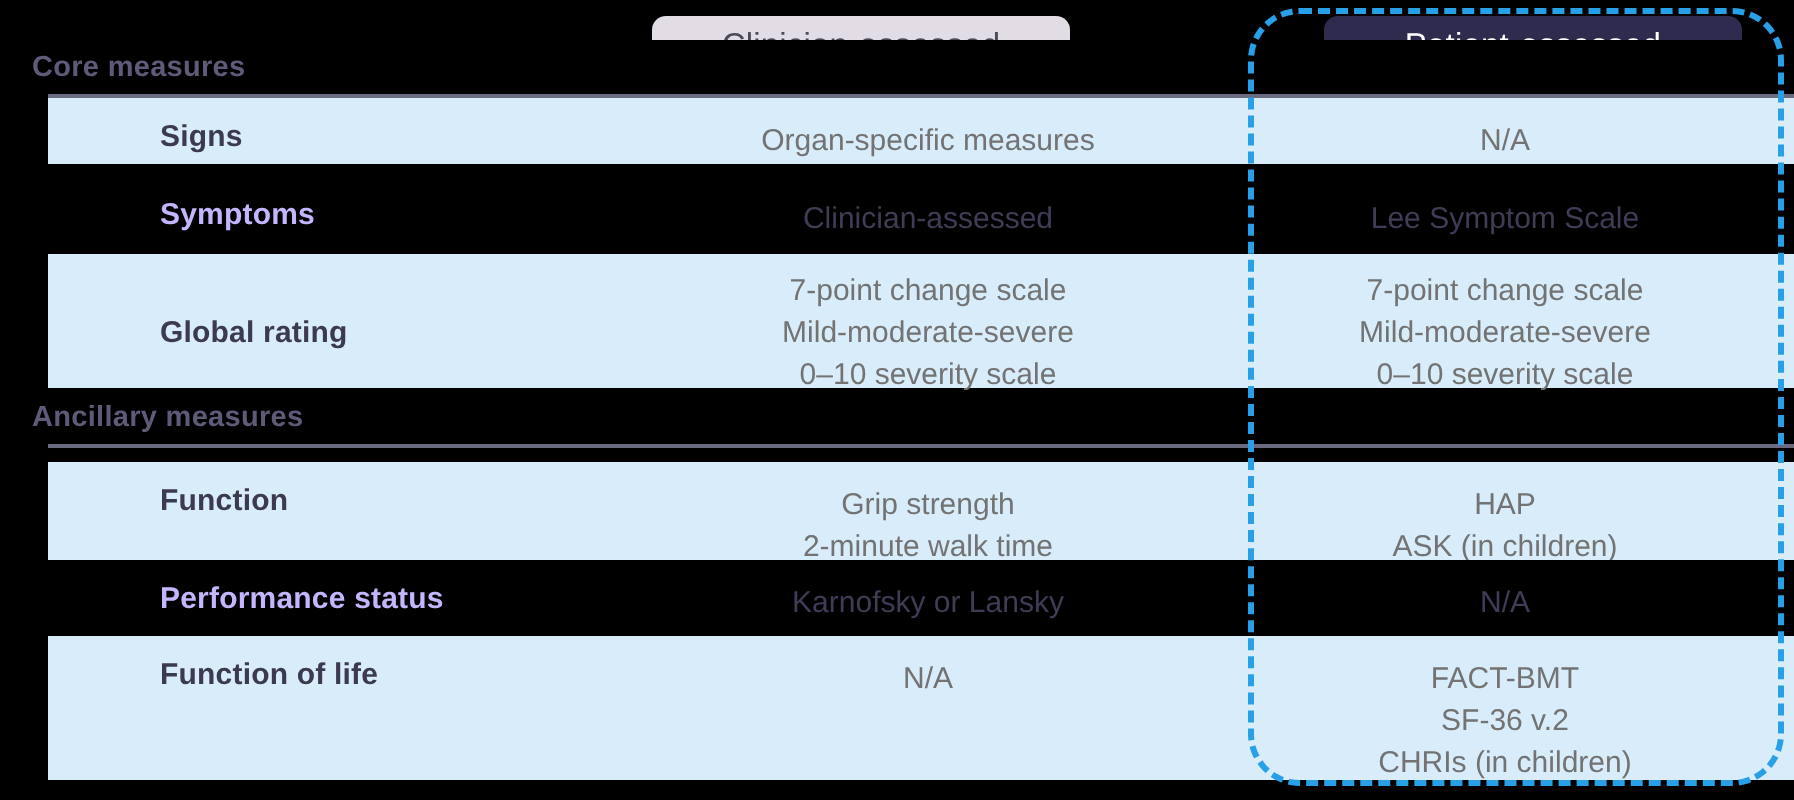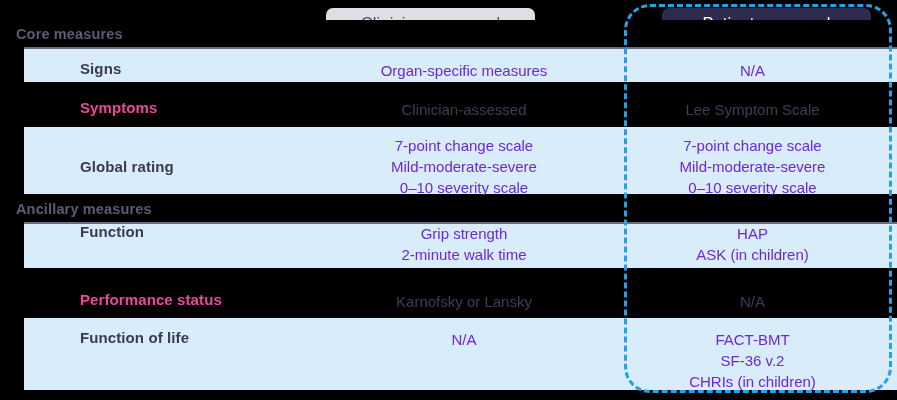--- a/index.html
+++ b/index.html
@@ -83,28 +83,28 @@
 
   .cell-label {
     width:296px;
     padding-left:56px;
     padding-top:11px;
     font-size:15px;
     font-weight:bold;
     color:#3c3a52;
     letter-spacing:.1px;
   }
-  .row.dark .cell-label { color:#ec4899; }
+  .row.dark .cell-label { color:#c4b5fd; }
 
   .cell-val {
     width:288px;
     padding-top:11px;
     text-align:center;
     font-size:15px;
-    color:#6d28d9;
+    color:#737373;
     line-height:21px;
   }
   .cell-val.pat { width:289px; }
   .row.dark .cell-val { color:#3f3d56; }
 </style>
 </head>
 <body>
 
 <div id="stage">
 
@@ -129,21 +129,21 @@
 
   <div class="row shade" style="top:127px; height:67px;align-items:center;">
     <div class="cell-label">Global rating</div>
     <div class="cell-val">7-point change scale<br>Mild-moderate-severe<br>0–10 severity scale</div>
     <div class="cell-val pat">7-point change scale<br>Mild-moderate-severe<br>0–10 severity scale</div>
   </div>
 
   <div class="section-head" style="top:195px; height:28px;">Ancillary measures</div>
   <div class="section-rule" style="top:222px;"></div>
 
-  <div class="row shade" style="top:212px; height:56px;">
+  <div class="row shade" style="top:231px; height:56px;">
     <div class="cell-label">Function</div>
     <div class="cell-val">Grip strength<br>2-minute walk time</div>
     <div class="cell-val pat">HAP<br>ASK (in children)</div>
   </div>
 
   <div class="row dark" style="top:280px; height:38px;">
     <div class="cell-label">Performance status</div>
     <div class="cell-val">Karnofsky or Lansky</div>
     <div class="cell-val pat">N/A</div>
   </div>

